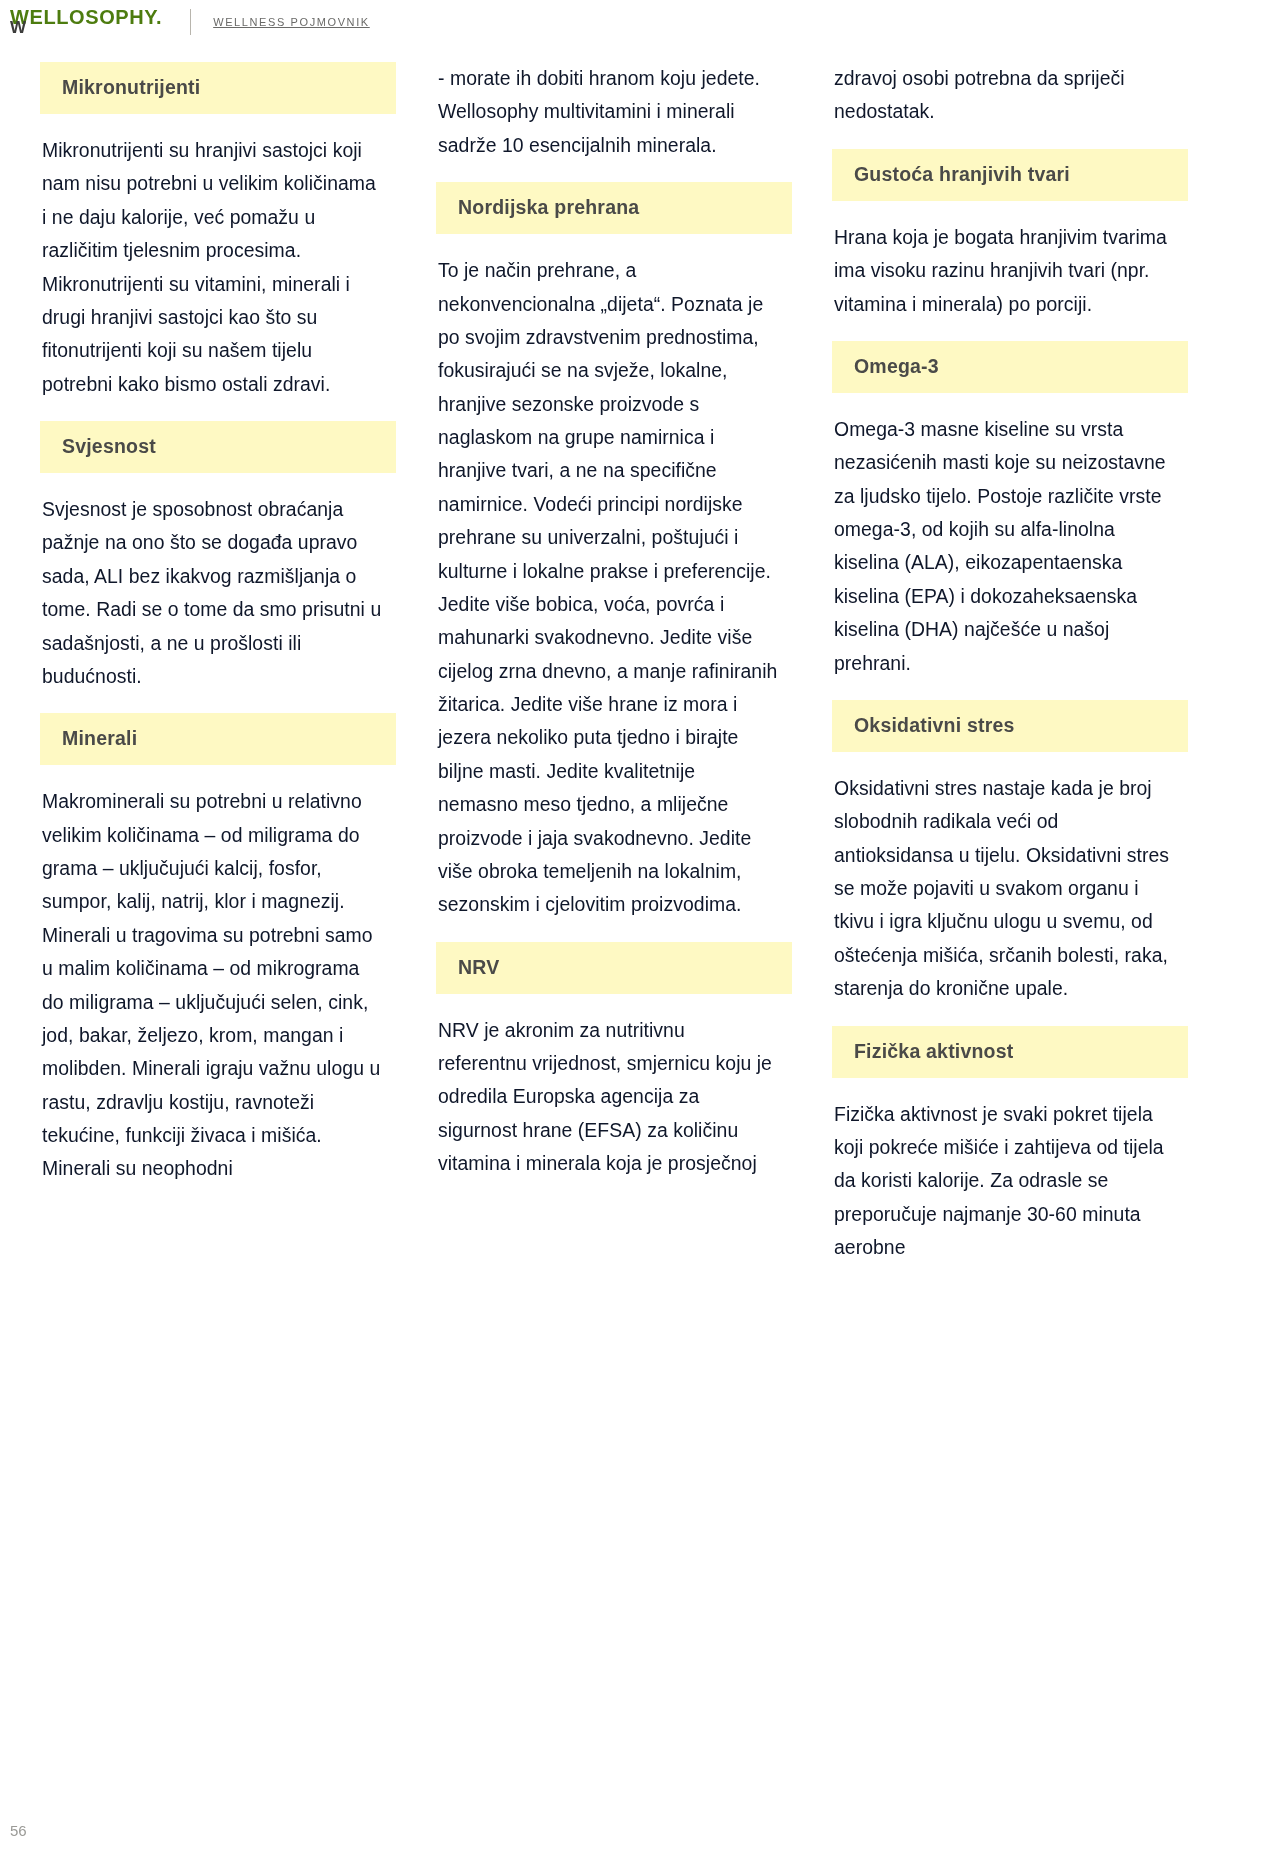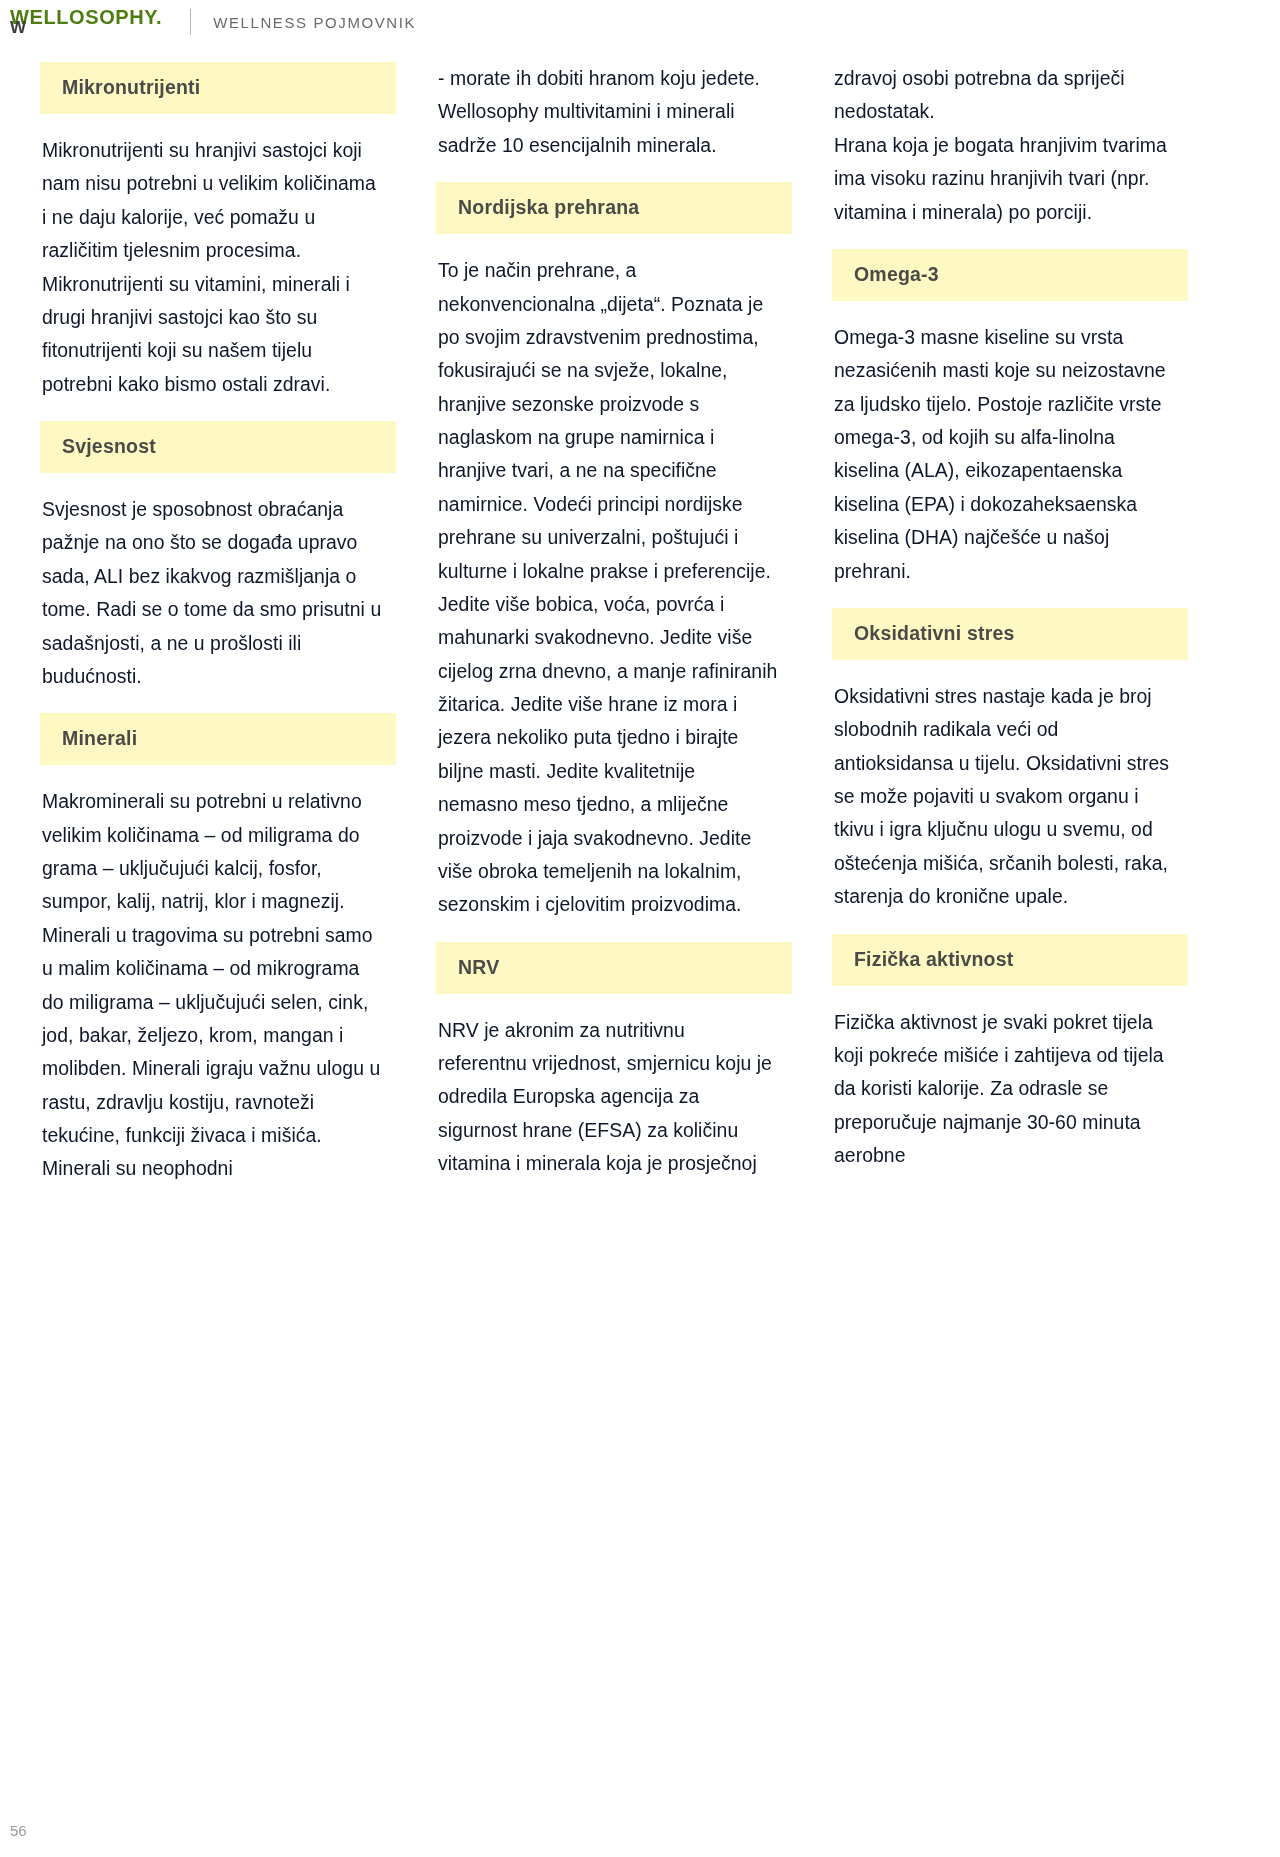--- a/index.html
+++ b/index.html
@@ -48,24 +48,25 @@
     color: #3c3c3b;
     margin-top: -4px;
   }
   .header-divider {
     width: 1px;
     height: 26px;
     background: #b8b5ad;
     margin: 0 22px 0 28px;
   }
   .header-title {
-    font-size: 15px;
+    font-size: 11px;
     letter-spacing: 1.6px;
     color: #6a6a68;
     font-weight: 400;
+    text-decoration: underline;
   }
 
   
   .columns {
     position: absolute;
     top: 62px;
     left: 0;
     width: 1280px;
     display: flex;
     gap: 0;
@@ -141,20 +142,21 @@
     </div>
   <div class="col col-2">
       <p class="body-text">- morate ih dobiti hranom koju jedete. Wellosophy multivitamini i minerali sadrže 10 esencijalnih minerala.</p>
       <div class="heading-bar"><span class="heading-text">Nordijska prehrana</span></div>
       <p class="body-text">To je način prehrane, a nekonvencionalna „dijeta“. Poznata je po svojim zdravstvenim prednostima, fokusirajući se na svježe, lokalne, hranjive sezonske proizvode s naglaskom na grupe namirnica i hranjive tvari, a ne na specifične namirnice. Vodeći principi nordijske prehrane su univerzalni, poštujući i kulturne i lokalne prakse i preferencije. Jedite više bobica, voća, povrća i mahunarki svakodnevno. Jedite više cijelog zrna dnevno, a manje rafiniranih žitarica. Jedite više hrane iz mora i jezera nekoliko puta tjedno i birajte biljne masti. Jedite kvalitetnije nemasno meso tjedno, a mliječne proizvode i jaja svakodnevno. Jedite više obroka temeljenih na lokalnim, sezonskim i cjelovitim proizvodima.</p>
       <div class="heading-bar"><span class="heading-text">NRV</span></div>
       <p class="body-text">NRV je akronim za nutritivnu referentnu vrijednost, smjernicu koju je odredila Europska agencija za sigurnost hrane (EFSA) za količinu vitamina i minerala koja je prosječnoj</p>
     </div>
   <div class="col col-3">
       <p class="body-text">zdravoj osobi potrebna da spriječi nedostatak.</p>
+      <div class="heading-bar"><span class="heading-text">Gustoća hranjivih tvari</span></div>
       <p class="body-text">Hrana koja je bogata hranjivim tvarima ima visoku razinu hranjivih tvari (npr. vitamina i minerala) po porciji.</p>
       <div class="heading-bar"><span class="heading-text">Omega-3</span></div>
       <p class="body-text">Omega-3 masne kiseline su vrsta nezasićenih masti koje su neizostavne za ljudsko tijelo. Postoje različite vrste omega-3, od kojih su alfa-linolna kiselina (ALA), eikozapentaenska kiselina (EPA) i dokozaheksaenska kiselina (DHA) najčešće u našoj prehrani.</p>
       <div class="heading-bar"><span class="heading-text">Oksidativni stres</span></div>
       <p class="body-text">Oksidativni stres nastaje kada je broj slobodnih radikala veći od antioksidansa u tijelu. Oksidativni stres se može pojaviti u svakom organu i tkivu i igra ključnu ulogu u svemu, od oštećenja mišića, srčanih bolesti, raka, starenja do kronične upale.</p>
       <div class="heading-bar"><span class="heading-text">Fizička aktivnost</span></div>
       <p class="body-text">Fizička aktivnost je svaki pokret tijela koji pokreće mišiće i zahtijeva od tijela da koristi kalorije. Za odrasle se preporučuje najmanje 30-60 minuta aerobne</p>
     </div>
 </div>
 

